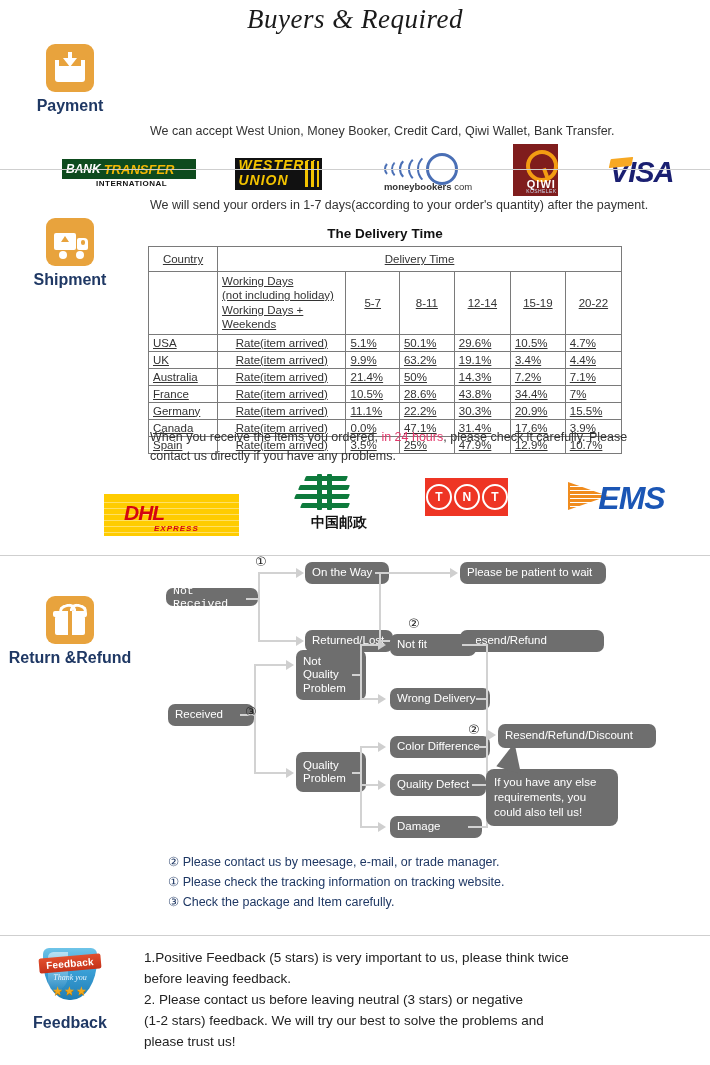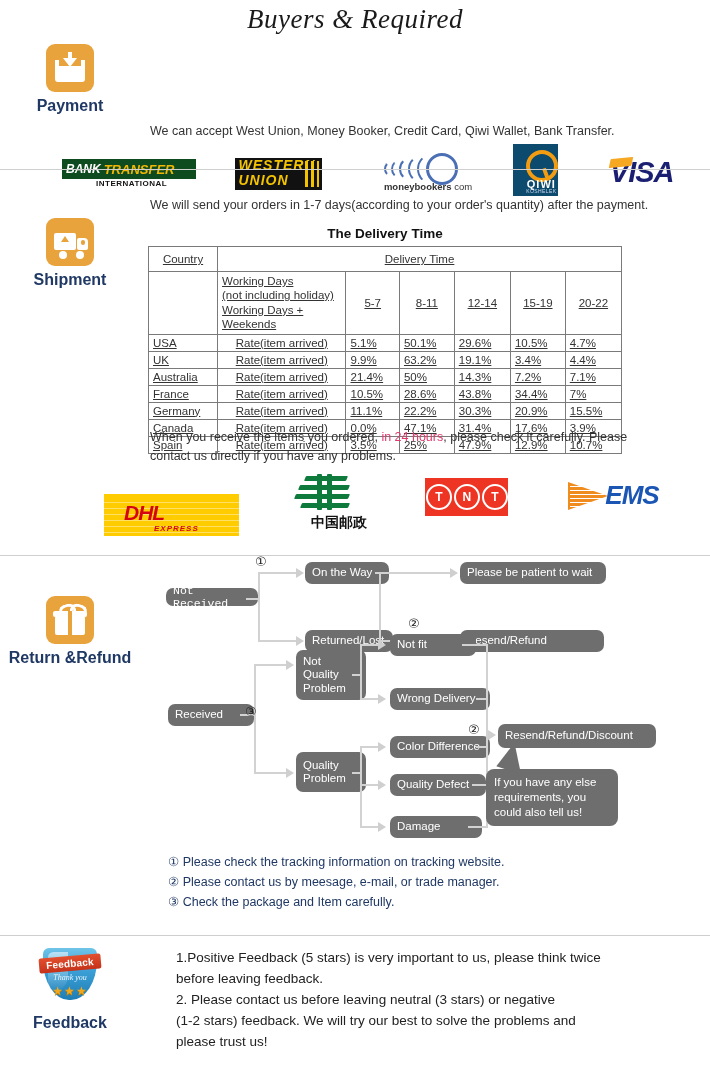--- a/index.html
+++ b/index.html
@@ -132,21 +132,21 @@
     position:absolute;border:2px solid #4a6fb5;border-radius:50%;
     border-right-color:transparent;border-top-color:transparent;border-bottom-color:transparent;
   }
   .l-mb .circ{
     position:absolute;left:44px;top:2px;width:26px;height:26px;
     border:3px solid #4a6fb5;border-radius:50%;
   }
   .l-mb .txt{position:absolute;left:2px;top:30px;font-size:9.5px;font-weight:bold;color:#333;}
   .l-mb .txt i{font-style:normal;font-weight:normal;}
 
-  .l-qiwi{width:56px;height:52px;background:#0c4a6e;position:relative;}
+  .l-qiwi{width:56px;height:52px;background:#7f1d1d;position:relative;}
   .l-qiwi .q{
     position:absolute;left:13px;top:6px;width:24px;height:24px;
     border:4px solid #F39C12;border-radius:50%;
   }
   .l-qiwi .tail{
     position:absolute;left:31px;top:24px;width:4px;height:12px;background:#F39C12;
     transform:rotate(-20deg);
   }
   .l-qiwi .n{position:absolute;left:0;top:34px;width:56px;text-align:center;color:#fff;font-size:11px;font-weight:bold;letter-spacing:1px;}
   .l-qiwi .n2{position:absolute;left:0;top:44px;width:56px;text-align:center;color:#cdd9ee;font-size:5px;letter-spacing:.4px;}
@@ -194,22 +194,22 @@
   }
 
   .l-ems{width:120px;height:36px;position:relative;}
   .l-ems .tri{
     position:absolute;left:0;top:4px;width:0;height:0;
     border-left:40px solid #F08C1E;border-top:14px solid transparent;border-bottom:14px solid transparent;
   }
   .l-ems .lines{position:absolute;left:2px;top:5px;width:34px;height:26px;
     background:repeating-linear-gradient(180deg,transparent 0 3px,#fff 3px 4px);}
   .l-ems .e{
-    position:absolute;left:30px;top:2px;color:#1B56B5;font-size:26px;font-weight:bold;
-    font-style:italic;letter-spacing:-1px;margin-left:7px;
+    position:absolute;left:30px;top:2px;color:#1B56B5;font-size:32px;font-weight:bold;
+    font-style:italic;letter-spacing:-1px;
   }
 
   
   .flow{position:relative;}
   .node{
     position:absolute;background:#6E6E6E;color:#fff;border-radius:7px;
     font-size:11.5px;display:flex;align-items:center;padding:0 7px;
     line-height:1.15;
   }
   .node.multi{align-items:center;}
@@ -530,41 +530,41 @@
       <div class="circ-num" style="left:468px;top:166px;">②</div>
       <div class="node" style="left:498px;top:168px;width:144px;height:24px;">Resend/Refund/Discount</div>
 
       <div class="callout" style="left:486px;top:213px;width:116px;">
         <div class="tail"></div>
         <span>If you have any else requirements, you could also tell us!</span>
       </div>
     </div>
 
     <div style="position:absolute;left:168px;top:296px;">
+      <div class="note">② Please contact us by meesage, e-mail, or trade manager.</div>
       <div class="note">① Please check the tracking information on tracking website.</div>
-      <div class="note">② Please contact us by meesage, e-mail, or trade manager.</div>
       <div class="note">③ Check the package and Item carefully.</div>
     </div>
   </div>
 
   <div class="section" style="height:130px;">
     <div class="sec-icon-col" style="top:10px;">
       <div class="fb-badge">
         <div class="fb-shield"></div>
         <div class="fb-shine"></div>
         <div class="fb-ribbon">
           <span>Feedback</span>
         </div>
         <div class="fb-thanks">Thank you</div>
         <div class="fb-stars">★★★</div>
       </div>
       <div class="sec-label" style="margin-top:2px;">Feedback</div>
     </div>
 
-    <div style="position:absolute;left:176px;top:12px;width:500px;font-size:13.5px;color:#222;line-height:1.55;">
+    <div style="position:absolute;left:144px;top:12px;width:500px;font-size:13.5px;color:#222;line-height:1.55;">
       <div>1.Positive Feedback (5 stars) is very important to us, please think twice</div>
       <div> before leaving feedback.</div>
       <div>2. Please contact us before leaving neutral (3 stars) or negative</div>
       <div>(1-2 stars) feedback. We will try our best to solve the problems and</div>
       <div> please trust us!</div>
     </div>
   </div>
 
 </div>
 

